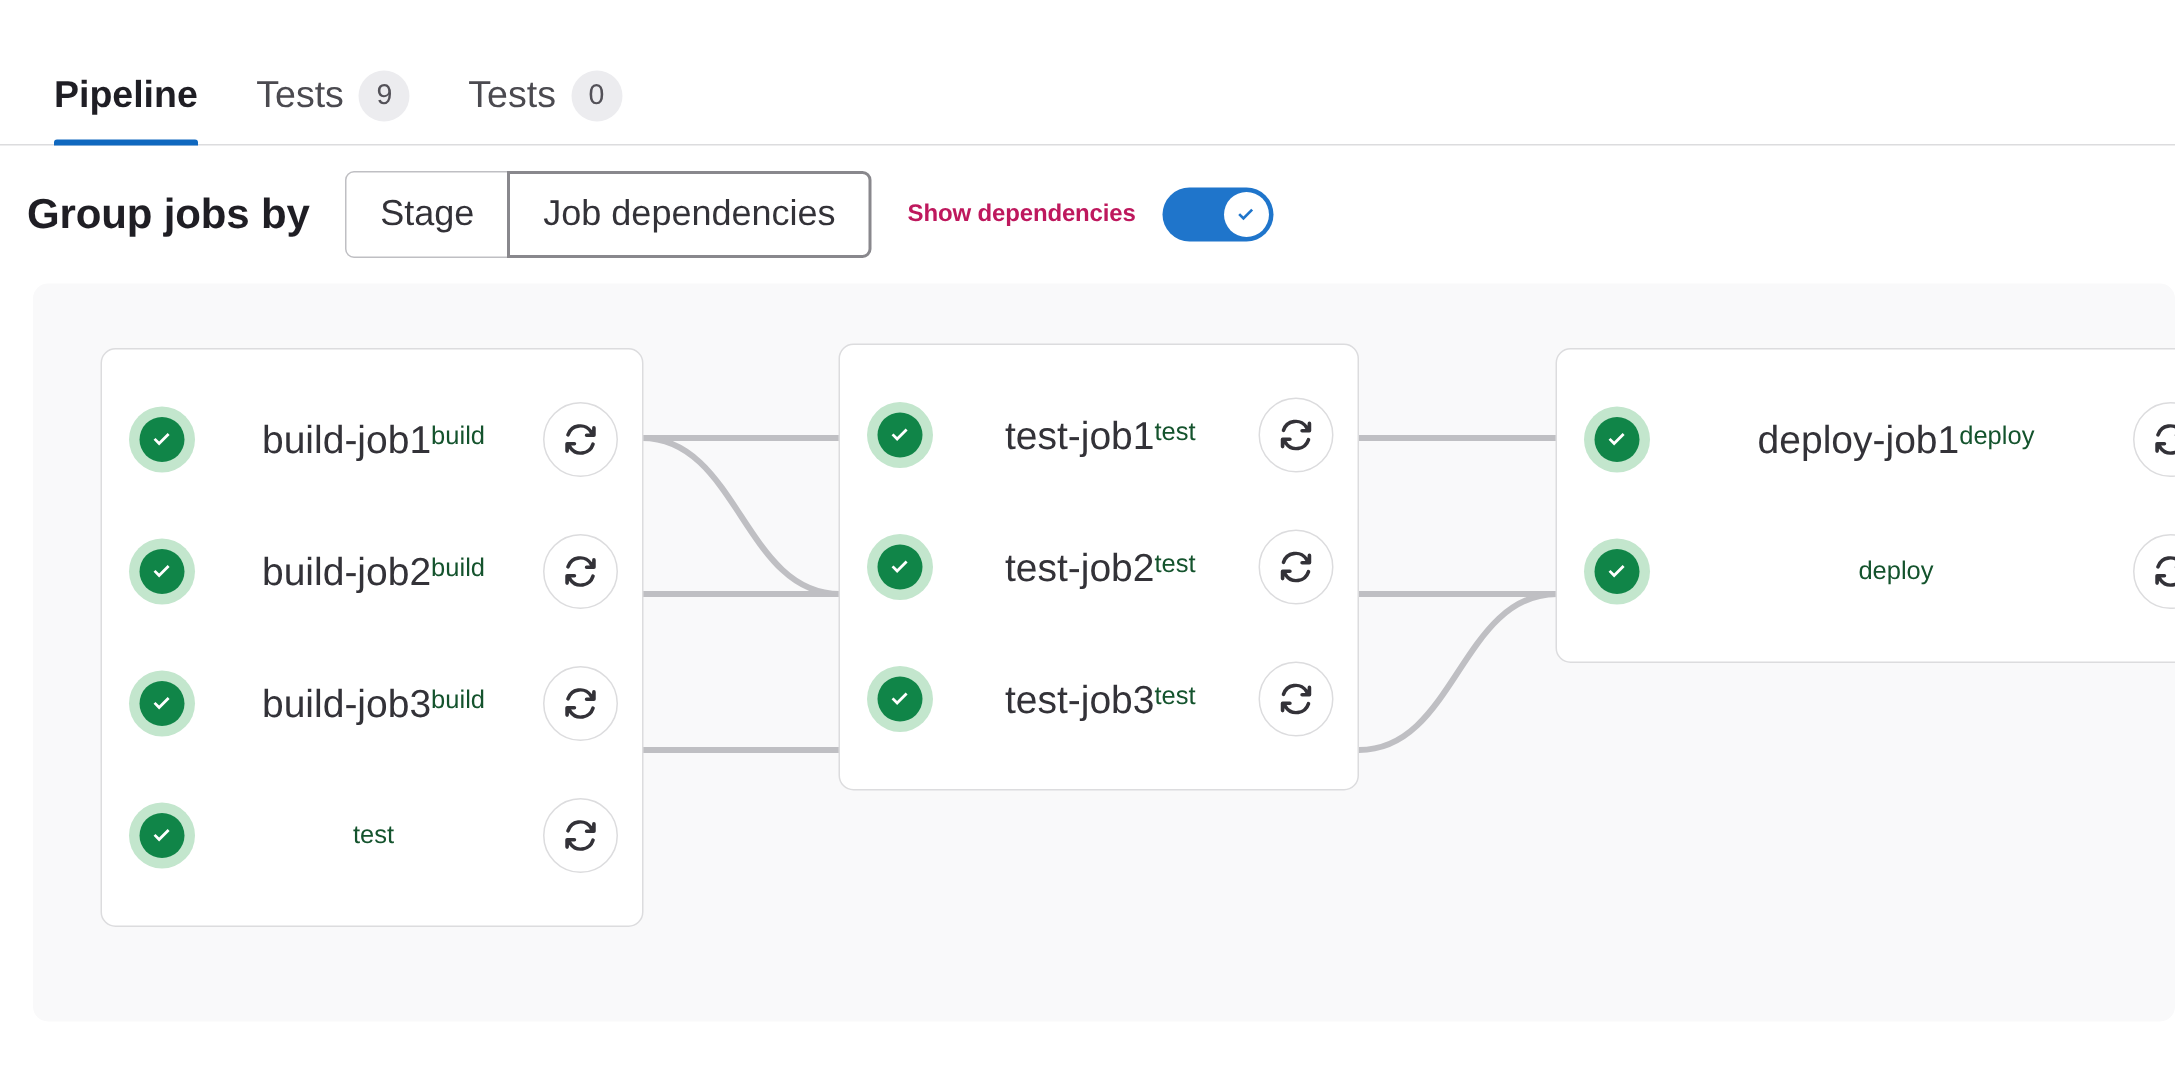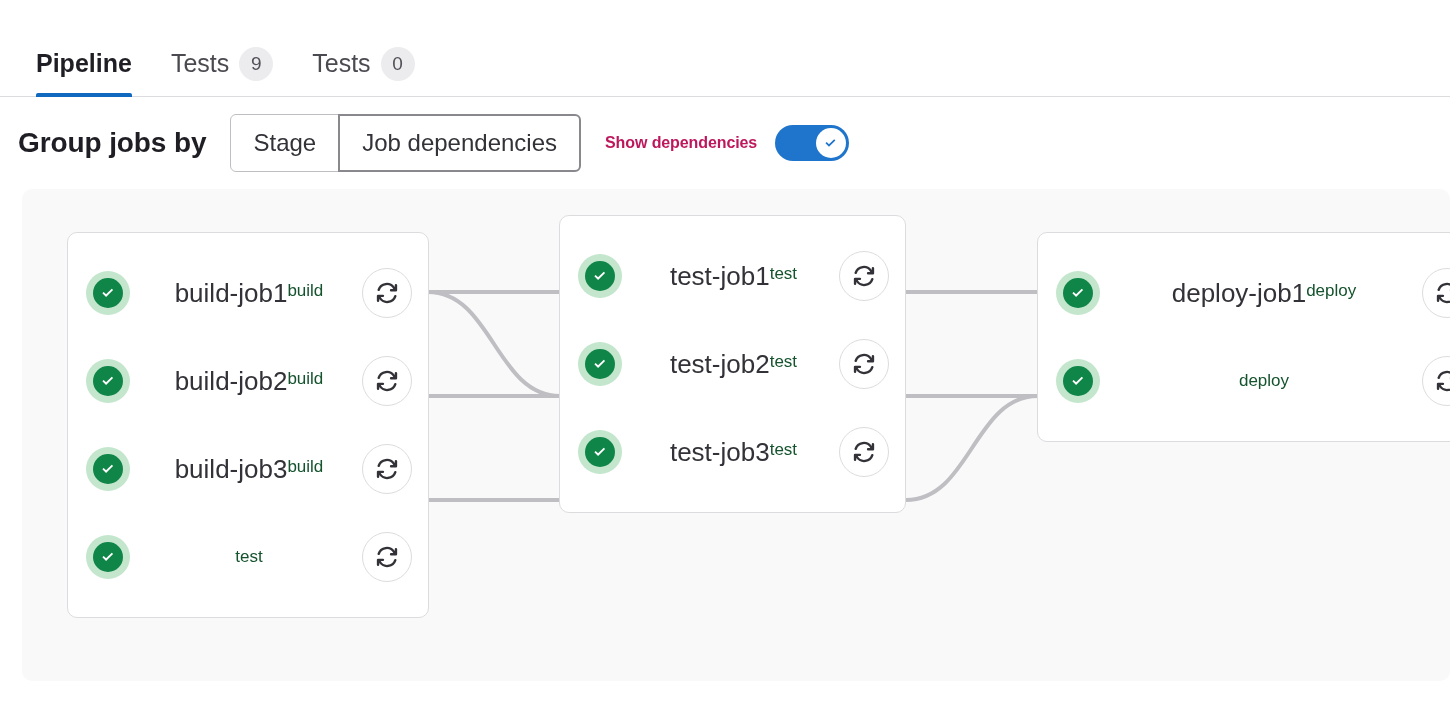--- a/index.html
+++ b/index.html
@@ -372,21 +372,21 @@
           <span class="job-stage">test</span>
         </span>
         <button class="retry-btn">
           <svg width="26" height="26" viewBox="0 0 16 16">
             <path fill="#333238" d="M13.5 2.5a.75.75 0 0 1 .75.75v3a.75.75 0 0 1-.75.75h-3a.75.75 0 0 1 0-1.5h1.36A4.5 4.5 0 0 0 3.6 6.3a.75.75 0 1 1-1.43-.46 6 6 0 0 1 10.58-1.6V3.25a.75.75 0 0 1 .75-.75zM2.5 13.5a.75.75 0 0 1-.75-.75v-3a.75.75 0 0 1 .75-.75h3a.75.75 0 0 1 0 1.5H4.14a4.5 4.5 0 0 0 8.26-.8.75.75 0 1 1 1.43.46 6 6 0 0 1-10.58 1.6v1A.75.75 0 0 1 2.5 13.5z"></path>
           </svg>
         </button>
       </div>
     </div>
 
-    <div class="job-card" style="left:537px; top:26px; width:347px;">
+    <div class="job-card" style="left:537px; top:40px; width:347px;">
       <div class="job-row">
         <span class="status-icon">
           <span class="disc">
             <svg width="18" height="18" viewBox="0 0 16 16">
                 <path d="M6.3 11.5 3 8.2l1.15-1.15L6.3 9.2l5.05-5.05L12.5 5.3z" fill="#ffffff"></path>
               </svg>
           </span>
         </span>
         <span class="job-text">
           <span class="job-name">test-job1</span>

